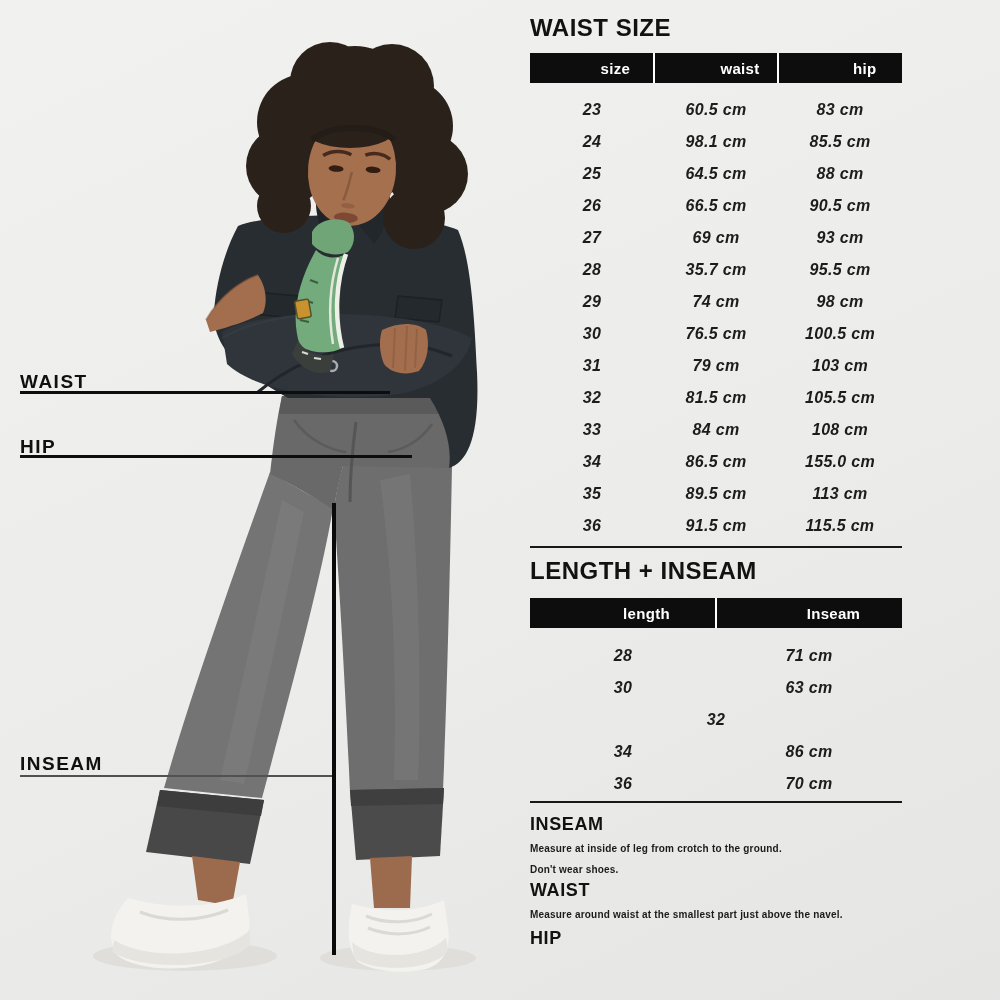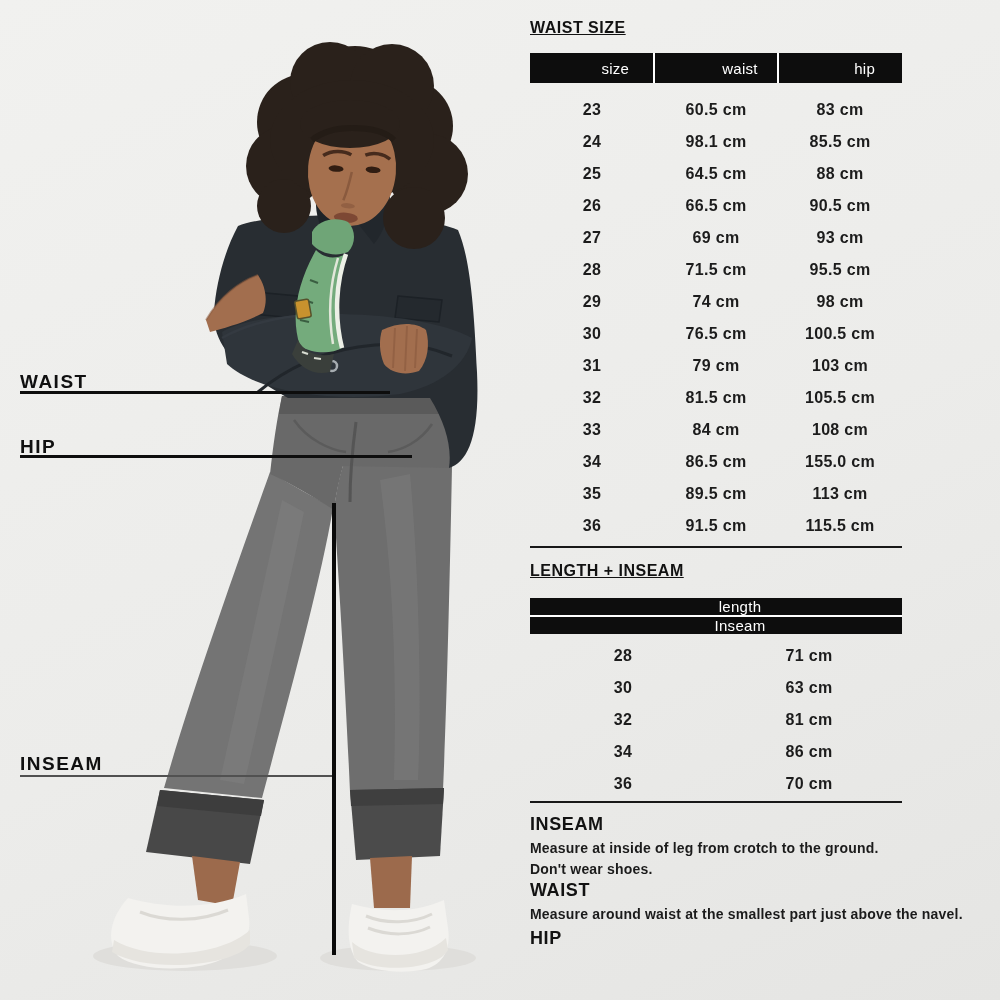--- a/index.html
+++ b/index.html
@@ -15,37 +15,37 @@
   .waist-label{left:20px;top:371px;}
   .waist-line{left:20px;top:391px;width:370px;height:3px;}
   .hip-label{left:20px;top:436px;}
   .hip-line{left:20px;top:455px;width:392px;height:3px;}
   .inseam-label{left:20px;top:753px;}
   .inseam-line{left:20px;top:775px;width:313px;height:2px;background:#515151;}
   .inseam-vline{left:332px;top:503px;width:4px;height:452px;background:#0a0a0a;}
 
   
   .panel{position:absolute;left:530px;top:0;width:460px;height:1000px;}
-  .sec-title{position:absolute;left:0;font-size:16px;line-height:26px;font-weight:bold;
-             letter-spacing:0.5px;color:#121212;text-decoration:underline;}
+  .sec-title{position:absolute;left:0;font-size:24px;line-height:26px;font-weight:bold;
+             letter-spacing:0.5px;color:#121212;}
   .t-head{position:absolute;left:0;width:372px;height:30px;display:flex;gap:2px;background:#ffffff;}
-  .th{flex:1;background:#0d0d0d;color:#ffffff;font-size:15px;font-weight:normal;
+  .th{flex:1;background:#0d0d0d;color:#ffffff;font-size:15px;font-weight:bold;
       display:flex;align-items:center;justify-content:center;letter-spacing:0.3px;padding-left:48px;}
   .t-rows{position:absolute;left:0;width:372px;}
-  .trow{display:flex;height:32px;}
+  .trow{display:flex;height:32px;font-style:italic;}
   .tcell{flex:1;display:flex;align-items:center;justify-content:center;
          font-size:16px;font-weight:bold;color:#1c1c1c;letter-spacing:0.3px;}
   .hr{position:absolute;left:0;width:372px;height:2px;background:#181818;}
   .instr{position:absolute;left:0;width:440px;}
   .instr h3{margin:0 0 4px 0;font-size:18px;line-height:19px;font-weight:bold;
             letter-spacing:0.6px;color:#121212;}
-  .instr .line{font-size:14px;line-height:21px;font-weight:bold;color:#1b1b1b;letter-spacing:0.2px;}
+  .instr .line{font-size:10px;line-height:21px;font-weight:bold;color:#1b1b1b;letter-spacing:0.2px;}
 
   #title-waist{top:15px;} #thead-waist{top:53px;} #rows-waist{top:94px;} #hr-waist{top:546px;}
-  #title-length{top:558px;text-align:right;} #thead-length{top:598px;flex-direction:column;} #rows-length{top:640px;} #hr-length{top:801px;}
+  #title-length{top:558px;text-align:right;} #thead-length{top:598px;} #rows-length{top:640px;} #hr-length{top:801px;}
   #instr-inseam{top:815px;} #instr-waist{top:881px;} #instr-hip{top:929px;}
 </style>
 </head>
 <body>
 
 <div class="canvas">
 
   <div class="photo">
     <svg viewBox="0 0 520 1000" width="520" height="1000">
 
@@ -185,21 +185,21 @@
           <div class="tcell">66.5 cm</div>
           <div class="tcell">90.5 cm</div>
         </div>
         <div class="trow">
           <div class="tcell">27</div>
           <div class="tcell">69 cm</div>
           <div class="tcell">93 cm</div>
         </div>
         <div class="trow">
           <div class="tcell">28</div>
-          <div class="tcell">71.5 cm</div>
+          <div class="tcell">35.7 cm</div>
           <div class="tcell">95.5 cm</div>
         </div>
         <div class="trow">
           <div class="tcell">29</div>
           <div class="tcell">74 cm</div>
           <div class="tcell">98 cm</div>
         </div>
         <div class="trow">
           <div class="tcell">30</div>
           <div class="tcell">76.5 cm</div>
@@ -247,21 +247,20 @@
         <div class="trow">
           <div class="tcell">28</div>
           <div class="tcell">71 cm</div>
         </div>
         <div class="trow">
           <div class="tcell">30</div>
           <div class="tcell">63 cm</div>
         </div>
         <div class="trow">
           <div class="tcell">32</div>
-          <div class="tcell">81 cm</div>
         </div>
         <div class="trow">
           <div class="tcell">34</div>
           <div class="tcell">86 cm</div>
         </div>
         <div class="trow">
           <div class="tcell">36</div>
           <div class="tcell">70 cm</div>
         </div>
       </div>

